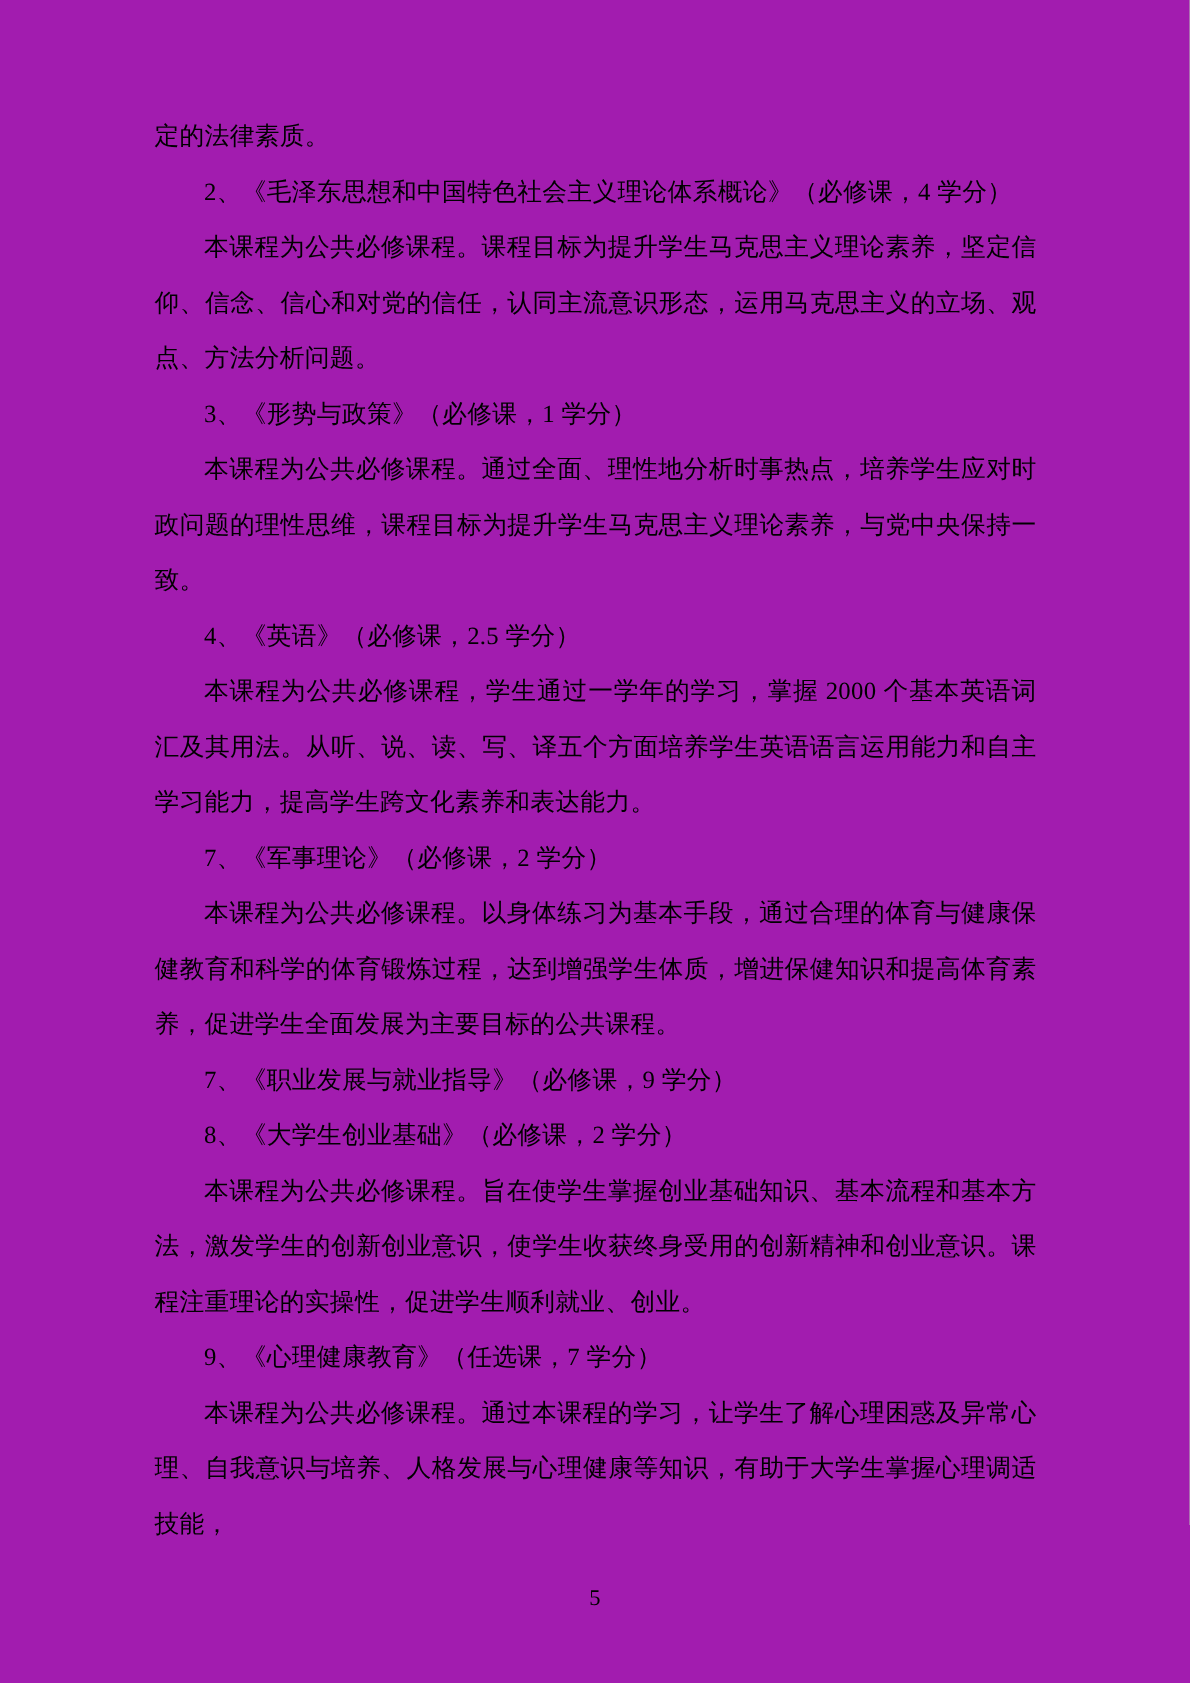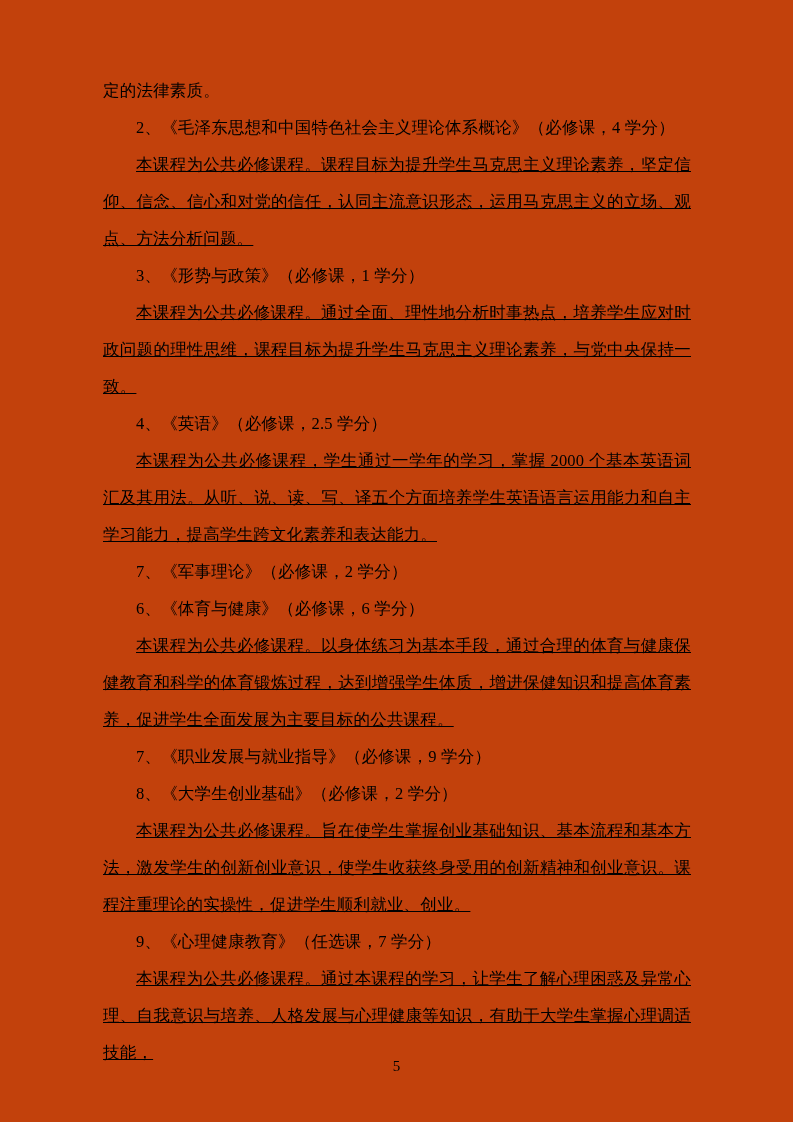--- a/index.html
+++ b/index.html
@@ -8,42 +8,41 @@
     background: #b4b4b4;
   }
   body {
     font-family: "Liberation Serif", "DejaVu Serif", serif;
   }
   .page {
     position: relative;
     width: 793px;
     height: 1122px;
     margin: 0 auto;
-    background: #c2410c;
+    background: #a21caf;
     box-sizing: border-box;
     overflow: hidden;
   }
   .content {
     position: absolute;
     left: 103px;
     top: 72px;
     width: 588px;
   }
   .para {
     font-size: 16.5px;
     line-height: 37px;
     color: #000000;
     text-align: justify;
     text-justify: inter-ideograph;
     margin: 0;
     letter-spacing: 0.2px;
   }
   .indent {
     text-indent: 33px;
-    text-decoration: underline;
   }
   .heading {
     text-indent: 33px;
   }
   .page-number {
     position: absolute;
     left: 0;
     right: 0;
     top: 1058px;
     text-align: center;
@@ -64,21 +63,20 @@
     <p class="para indent">本课程为公共必修课程。课程目标为提升学生马克思主义理论素养，坚定信仰、信念、信心和对党的信任，认同主流意识形态，运用马克思主义的立场、观点、方法分析问题。</p>
 
     <p class="para heading">3、《形势与政策》（必修课，1 学分）</p>
     <p class="para indent">本课程为公共必修课程。通过全面、理性地分析时事热点，培养学生应对时政问题的理性思维，课程目标为提升学生马克思主义理论素养，与党中央保持一致。</p>
 
     <p class="para heading">4、《英语》（必修课，2.5 学分）</p>
     <p class="para indent">本课程为公共必修课程，学生通过一学年的学习，掌握 2000 个基本英语词汇及其用法。从听、说、读、写、译五个方面培养学生英语语言运用能力和自主学习能力，提高学生跨文化素养和表达能力。</p>
 
     <p class="para heading">7、《军事理论》（必修课，2 学分）</p>
 
-    <p class="para heading">6、《体育与健康》（必修课，6 学分）</p>
     <p class="para indent">本课程为公共必修课程。以身体练习为基本手段，通过合理的体育与健康保健教育和科学的体育锻炼过程，达到增强学生体质，增进保健知识和提高体育素养，促进学生全面发展为主要目标的公共课程。</p>
 
     <p class="para heading">7、《职业发展与就业指导》（必修课，9 学分）</p>
 
     <p class="para heading">8、《大学生创业基础》（必修课，2 学分）</p>
     <p class="para indent">本课程为公共必修课程。旨在使学生掌握创业基础知识、基本流程和基本方法，激发学生的创新创业意识，使学生收获终身受用的创新精神和创业意识。课程注重理论的实操性，促进学生顺利就业、创业。</p>
 
     <p class="para heading">9、《心理健康教育》（任选课，7 学分）</p>
     <p class="para indent">本课程为公共必修课程。通过本课程的学习，让学生了解心理困惑及异常心理、自我意识与培养、人格发展与心理健康等知识，有助于大学生掌握心理调适技能，</p>
 

